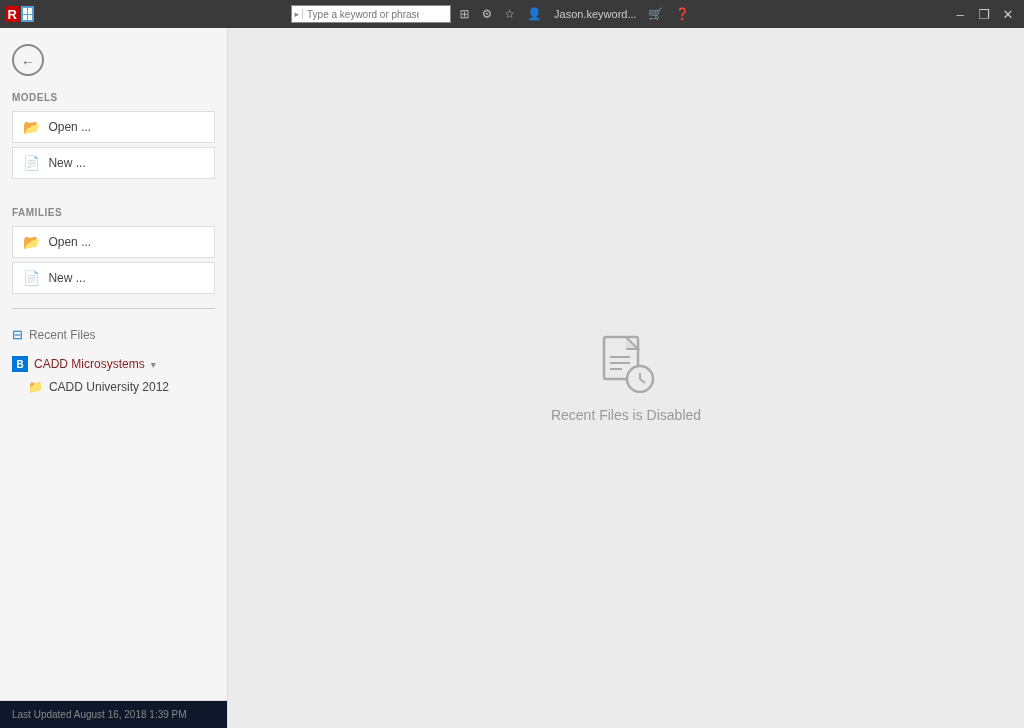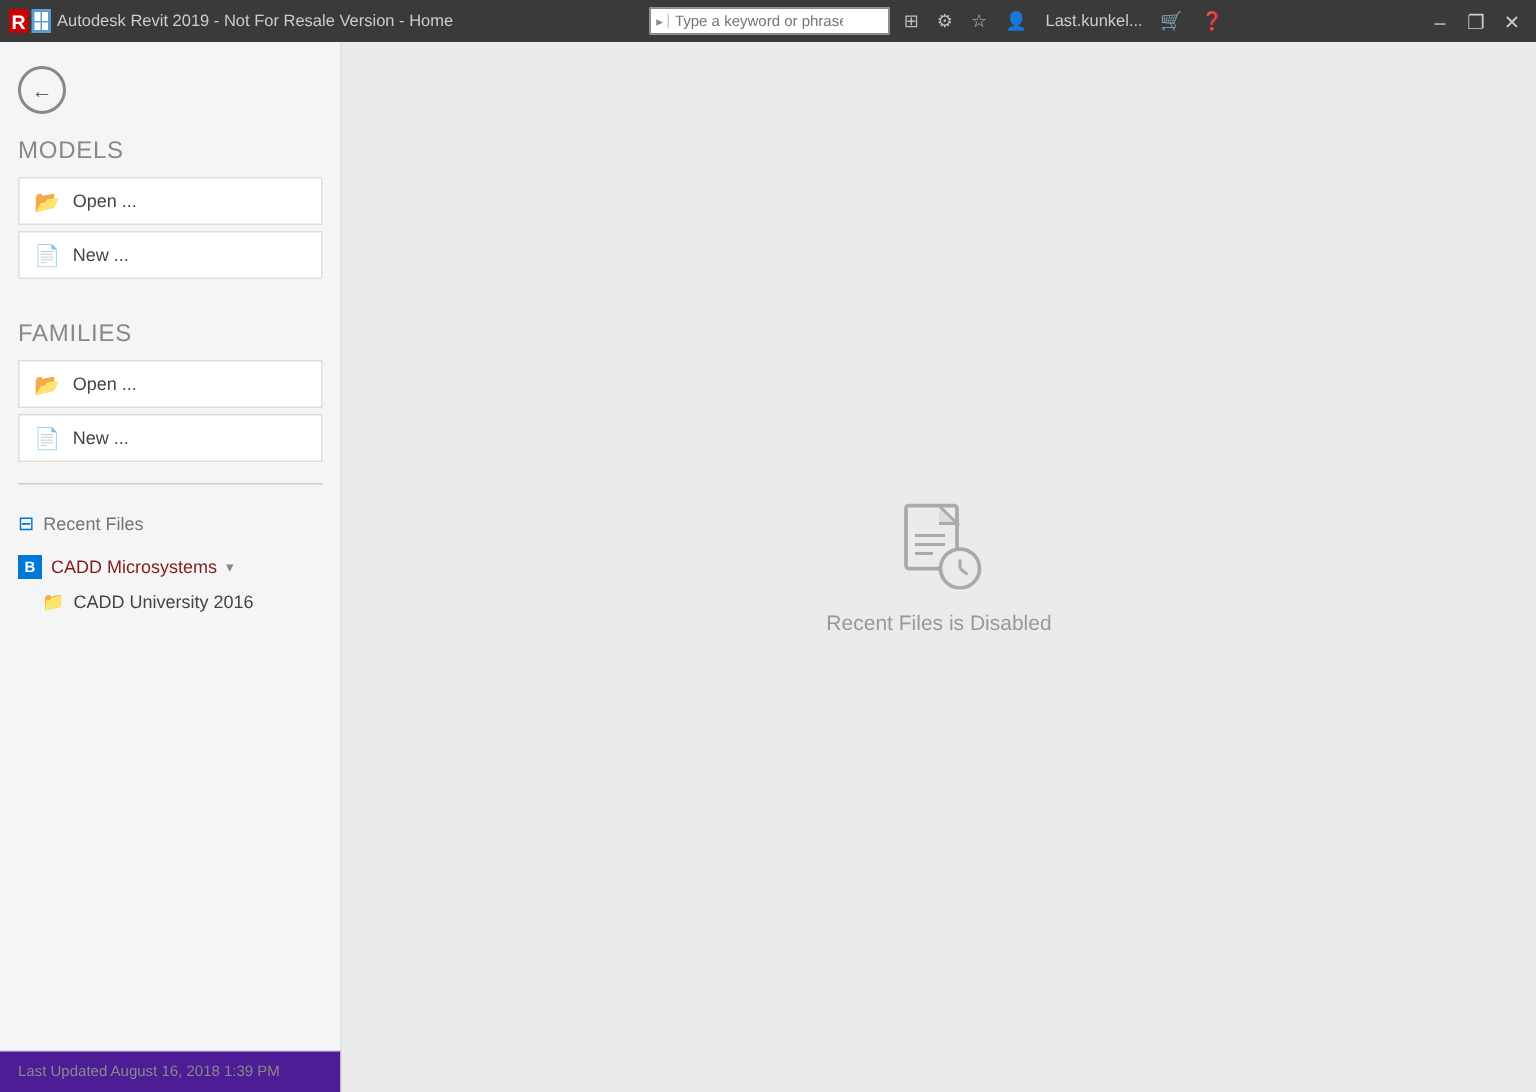--- a/index.html
+++ b/index.html
@@ -152,22 +152,22 @@
       display: flex;
       align-items: center;
       justify-content: center;
       cursor: pointer;
       margin-bottom: 16px;
       color: #666;
       font-size: 14px;
     }
 
     .section-label {
-      font-size: 16px;
-      font-weight: normal;
+      font-size: 10px;
+      font-weight: bold;
       color: #888;
       letter-spacing: 0.5px;
       margin-bottom: 8px;
       margin-top: 4px;
     }
     .action-btn {
       display: flex;
       align-items: center;
       gap: 8px;
       padding: 7px 10px;
@@ -228,21 +228,21 @@
       height: 16px;
       display: flex;
       align-items: center;
       justify-content: center;
       flex-shrink: 0;
     }
 
     #sidebar-footer {
       padding: 8px 12px;
       border-top: 1px solid #ddd;
-      background: #4c1d95;
+      background: #0f172a;
       font-size: 10px;
       color: #888;
       margin-top: 32px;
     }
 
     
     #content {
       flex: 1;
       background: #ebebeb;
       display: flex;
@@ -271,32 +271,31 @@
   <div id="title-bar-left">
     <div id="app-logo">
       <div class="logo-r">R</div>
       <div class="logo-grid">
         <div class="logo-grid-cell"></div>
         <div class="logo-grid-cell"></div>
         <div class="logo-grid-cell"></div>
         <div class="logo-grid-cell"></div>
       </div>
     </div>
-    <span id="title-text">Autodesk Revit 2019 - Not For Resale Version - Home</span>
   </div>
   <div id="title-bar-center">
     <div id="search-box">
       <span id="search-arrow">▸</span>
       <input id="search-input" type="text" placeholder="Type a keyword or phrase" style="">
     </div>
     <span class="title-icon">⊞</span>
     <span class="title-icon">⚙</span>
     <span class="title-icon">☆</span>
     <span class="title-icon">👤</span>
-    <span class="title-icon" id="user-name">Last.kunkel...</span>
+    <span class="title-icon" id="user-name">Jason.keyword...</span>
     <span class="title-icon">🛒</span>
     <span class="title-icon">❓</span>
   </div>
   <div id="title-bar-right">
     <div class="title-btn">–</div>
     <div class="title-btn">❐</div>
     <div class="title-btn close">✕</div>
   </div>
 </div>
 
@@ -337,21 +336,21 @@
       </div>
 
       <div class="nav-item" style="margin-top:6px;">
         <div class="cadd-b">B</div>
         <span class="nav-item-label">CADD Microsystems</span>
         <span style="color:#888; font-size:10px;">▾</span>
       </div>
 
       <div class="nav-sub-item">
         <span class="folder-icon">📁</span>
-        <span>CADD University 2016</span>
+        <span>CADD University 2012</span>
       </div>
 
     </div>
     <div id="sidebar-footer">
       <span>Last Updated August 16, 2018 1:39 PM</span>
     </div>
   </div>
 
   <div id="content">
     <div class="doc-icon-container">

